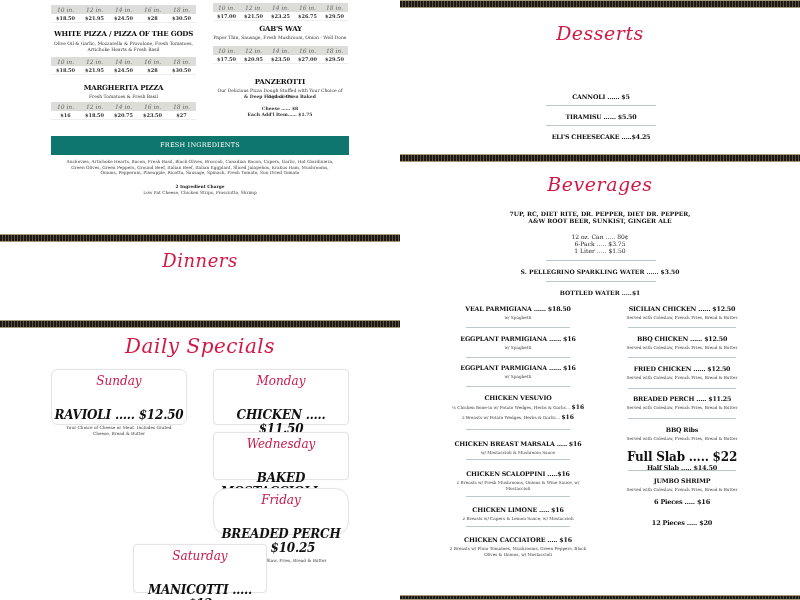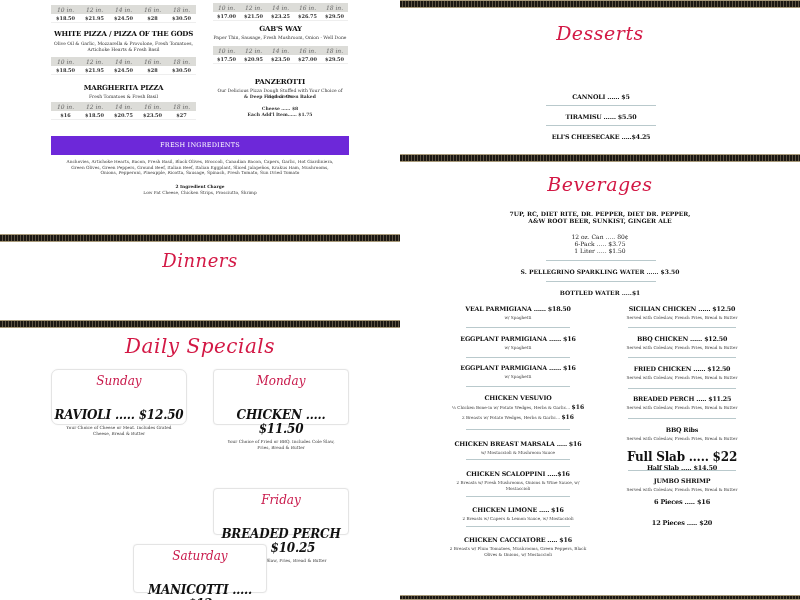--- a/index.html
+++ b/index.html
@@ -36,21 +36,21 @@
     .ptable .hdr span, .ptable .vals span { flex: 1; text-align: center; font-size: 5px; }
     .ptable .hdr span { font-style: italic; color: #666; font-size: 6px; }
     .ptable .vals { display: flex; height: 9px; align-items: center; border-bottom: 1px solid #eee; }
     .ptable .vals span { color: #333; font-weight: bold; }
 
     .pz-title { position: absolute; text-align: center; font-weight: bold; font-size: 7px; color: #111; letter-spacing: -0.2px; }
     .pz-desc { position: absolute; text-align: center; font-size: 4.5px; color: #333; line-height: 6px; }
 
     .red-bar {
       position: absolute; left: 51px; top: 136px; width: 298px; height: 19px;
-      background: #6d28d9; color: #fff; text-align: center; font-size: 6.5px; line-height: 19px;
+      background: #0f766e; color: #fff; text-align: center; font-size: 6.5px; line-height: 19px;
       letter-spacing: 0.2px;
     }
     .ingr { position: absolute; text-align: center; font-size: 4.3px; color: #444; line-height: 5.5px; }
 
     
     .card {
       position: absolute; background: #fff; border: 1px solid #e4e4e4; border-radius: 4px;
       box-shadow: 0 0 2px rgba(0,0,0,0.05); text-align: center;
     }
     .card .day { font-family: "DejaVu Serif", serif; font-style: italic; color: #c8184a; font-size: 12px; margin-top: 4px; }
@@ -186,21 +186,26 @@
   <div class="card" style="left:51px; top:41px; width:136px; height:56px;border-radius:7px;">
     <div class="day">Sunday</div>
     <div class="dish">RAVIOLI ….. $12.50</div>
     <div class="note">Your Choice of Cheese or Meat. Includes Grated Cheese, Bread &amp; Butter</div>
   </div>
   <div class="card" style="left:213px; top:41px; width:136px; height:56px;">
     <div class="day">Monday</div>
     <div class="dish">CHICKEN ….. $11.50</div>
     <div class="note">Your Choice of Fried or BBQ. Includes Cole Slaw, Fries, Bread &amp; Butter</div>
   </div>
-  <div class="card" style="left:213px; top:160px; width:136px; height:47px;">
+  <div class="card" style="left:213px; top:104px; width:136px; height:48px;">
+    <div class="day">Wednesday</div>
+    <div class="dish">BAKED MOSTACCIOLI ….. $12</div>
+    <div class="note">Includes Grated Cheese, Bread &amp; Butter</div>
+  </div>
+  <div class="card" style="left:213px; top:160px; width:136px; height:47px;border-radius:14px;">
     <div class="day">Friday</div>
     <div class="dish">BREADED PERCH ….. $10.25</div>
     <div class="note">Includes Cole Slaw, Fries, Bread &amp; Butter</div>
   </div>
   <div class="card" style="left:133px; top:216px; width:134px; height:49px;">
     <div class="day">Saturday</div>
     <div class="dish">MANICOTTI ….. $12</div>
     <div class="note">Includes Grated Cheese, Bread &amp; Butter</div>
   </div>
 </div>

